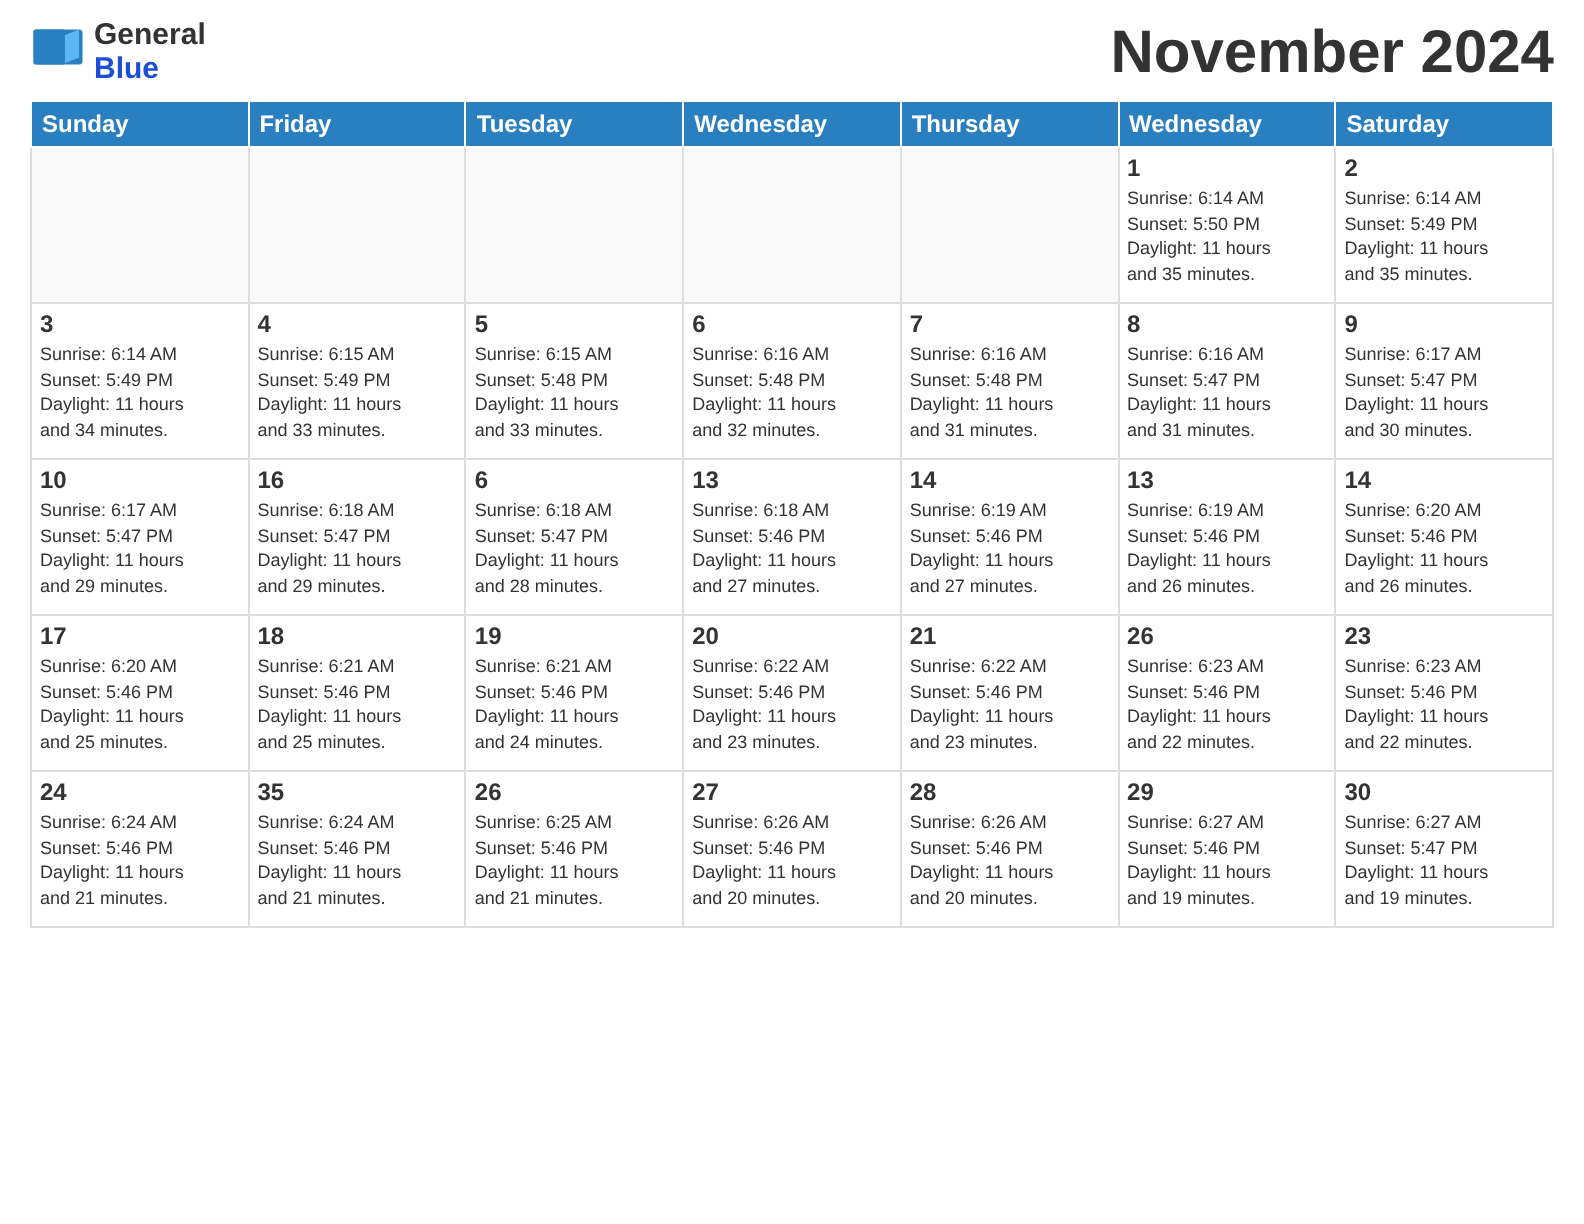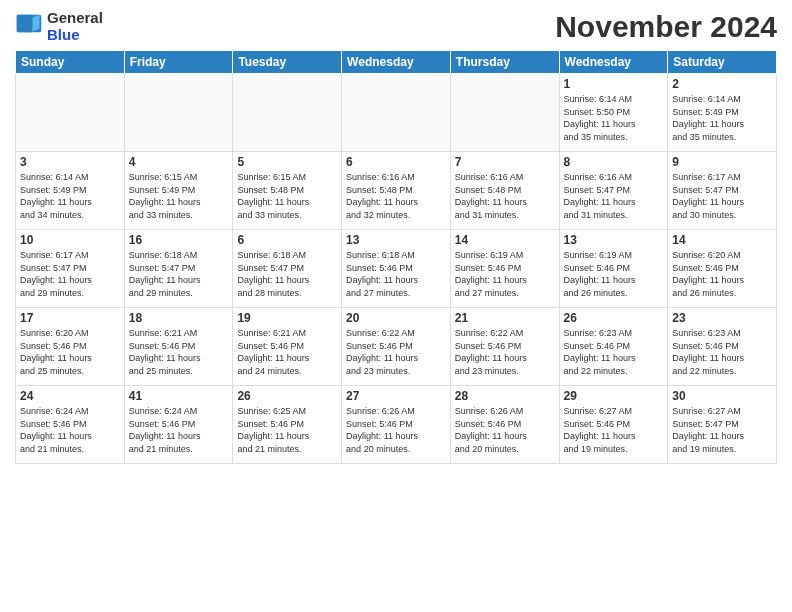--- a/index.html
+++ b/index.html
@@ -306,21 +306,21 @@
         </tr>
         <tr>
           <td>
             <span class="day-number">24</span>
             <div class="day-info" style="white-space: pre-line;">Sunrise: 6:24 AM
 Sunset: 5:46 PM
 Daylight: 11 hours
 and 21 minutes.</div>
           </td>
           <td>
-            <span class="day-number">41</span>
+            <span class="day-number">35</span>
             <div class="day-info" style="white-space: pre-line;">Sunrise: 6:24 AM
 Sunset: 5:46 PM
 Daylight: 11 hours
 and 21 minutes.</div>
           </td>
           <td>
             <span class="day-number">26</span>
             <div class="day-info" style="white-space: pre-line;">Sunrise: 6:25 AM
 Sunset: 5:46 PM
 Daylight: 11 hours

